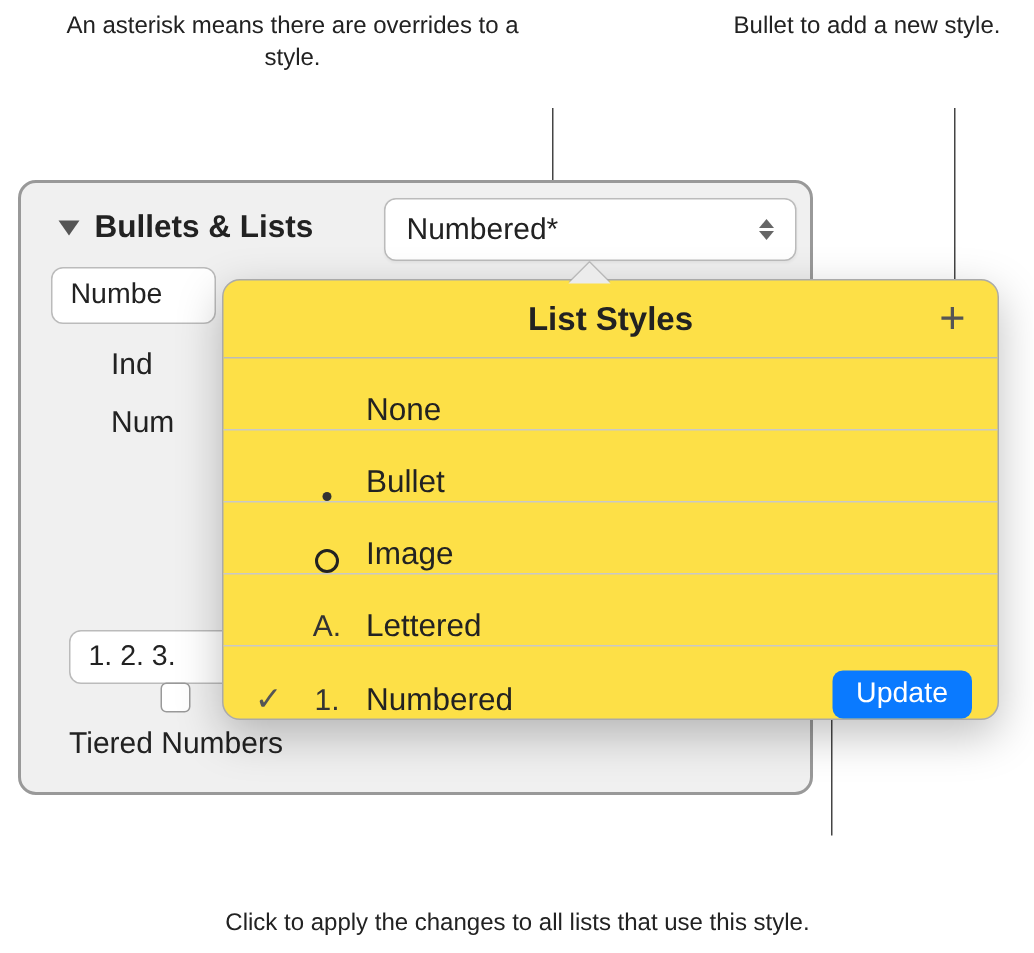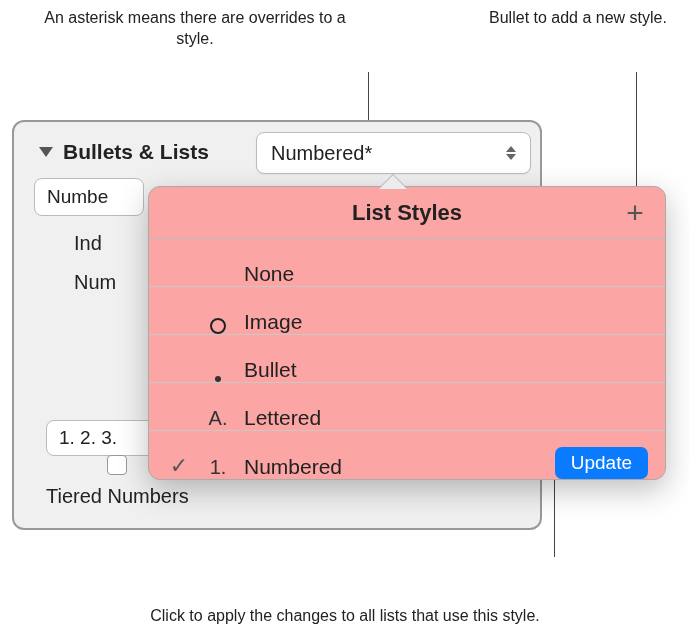--- a/index.html
+++ b/index.html
@@ -180,21 +180,21 @@
     }
     .checkbox-label {
       font-size: 20px;
       color: #222;
     }
     .popover {
       position: absolute;
       left: 148px;
       top: 186px;
       width: 518px;
-      background: #fca5a5;
+      background: #fde047;
       border: 1px solid #aaa;
       border-radius: 12px;
       box-shadow: 0 10px 30px rgba(0,0,0,0.25);
       z-index: 100;
     }
     .popover-arrow {
       position: absolute;
       top: -12px;
       left: 230px;
       width: 0;
@@ -328,30 +328,30 @@
     <span class="add-btn">+</span>
   </div>
   <div class="list-item">
     <span class="check-col"></span>
     <span class="marker-col"></span>
     <span class="item-label">None</span>
   </div>
   <div class="list-item">
     <span class="check-col"></span>
     <span class="marker-col">
+        <span class="marker-bullet"></span>
+      </span>
+    <span class="item-label">Bullet</span>
+  </div>
+  <div class="list-item">
+    <span class="check-col"></span>
+    <span class="marker-col">
         <span class="marker-image"></span>
       </span>
     <span class="item-label">Image</span>
-  </div>
-  <div class="list-item">
-    <span class="check-col"></span>
-    <span class="marker-col">
-        <span class="marker-bullet"></span>
-      </span>
-    <span class="item-label">Bullet</span>
   </div>
   <div class="list-item">
     <span class="check-col"></span>
     <span class="marker-col">A.</span>
     <span class="item-label">Lettered</span>
   </div>
   <div class="list-item">
     <span class="check-col">
         <span class="checkmark">✓</span>
       </span>

